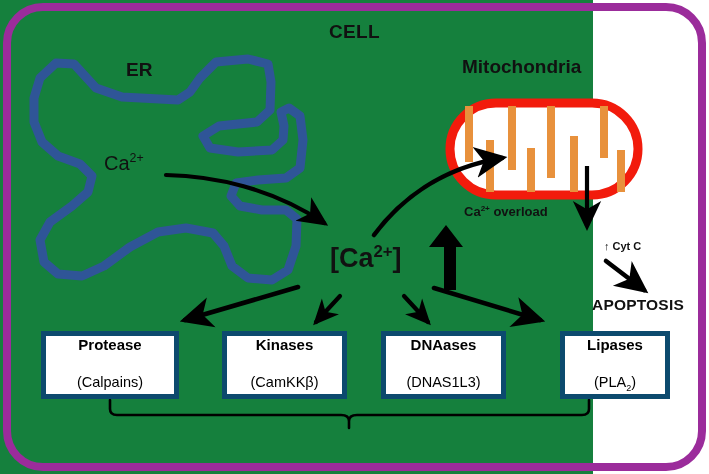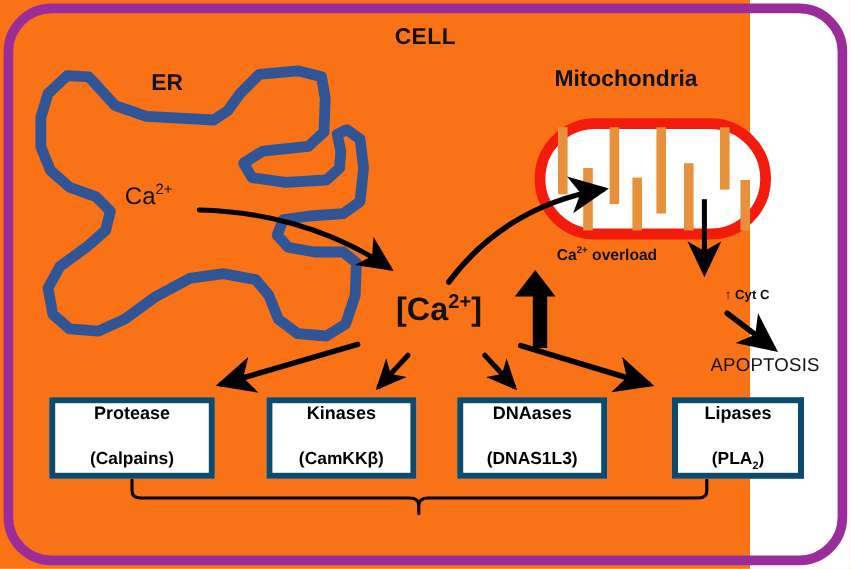--- a/index.html
+++ b/index.html
@@ -1,36 +1,36 @@
 <!DOCTYPE html>
 <html><head>
 <meta charset="utf-8">
 <style>
   html,body{margin:0;padding:0;background:#ffffff;}
   body{width:709px;height:474px;overflow:hidden;
        font-family:"Liberation Sans","DejaVu Sans",sans-serif;}
-  #stage{position:relative;width:593px;height:474px;background:#f97316;padding-left:32px;}
+  #stage{position:relative;width:593px;height:474px;background:#15803d;}
   #stage svg{position:absolute;left:0;top:0;width:709px;height:474px;}
   .lbl{position:absolute;white-space:nowrap;color:#111;line-height:1.05;text-align:right;}
   .b{font-weight:700;}
   sup{font-size:0.62em;vertical-align:super;font-weight:inherit;}
   sub{font-size:0.62em;vertical-align:sub;font-weight:inherit;}
   #cell-title{left:0;top:22px;width:709px;text-align:center;font-size:19px;font-weight:700;letter-spacing:.4px;}
   #er-label{left:126px;top:60px;font-size:19px;font-weight:700;}
   #er-ca{left:104px;top:152px;font-size:20px;font-weight:400;}
   #mito-title{left:462px;top:57px;font-size:19px;font-weight:700;}
   #ca-overload{left:464px;top:205px;font-size:13px;font-weight:700;}
   #cytc{left:604px;top:241px;font-size:11px;font-weight:700;}
-  #apoptosis{left:592px;top:297px;font-size:15.5px;font-weight:400;letter-spacing:.2px;}
+  #apoptosis{left:592px;top:297px;font-size:15.5px;font-weight:700;letter-spacing:.2px;}
   #ca-center{left:330px;top:243px;font-size:27px;font-weight:700;}
   #cell-death{left:0;top:436px;width:709px;text-align:center;font-size:19px;font-weight:700;}
   .ebox{position:absolute;box-sizing:border-box;border:5px solid #0c4a6e;background:#fff;
         display:flex;flex-direction:column;align-items:center;justify-content:space-between;}
   .ebox .t1{font-size:15px;font-weight:700;line-height:1.15;}
-  .ebox .t2{font-size:14.5px;font-weight:700;line-height:1.2;}
+  .ebox .t2{font-size:14.5px;font-weight:400;line-height:1.2;}
   #box-protease{left:41px;top:331px;width:138px;height:68px;}
   #box-kinases{left:222px;top:331px;width:125px;height:68px;}
   #box-dnaases{left:381px;top:331px;width:125px;height:68px;}
   #box-lipases{left:560px;top:331px;width:110px;height:68px;}
 </style>
 </head>
 <body>
 
 <div id="stage">
 

